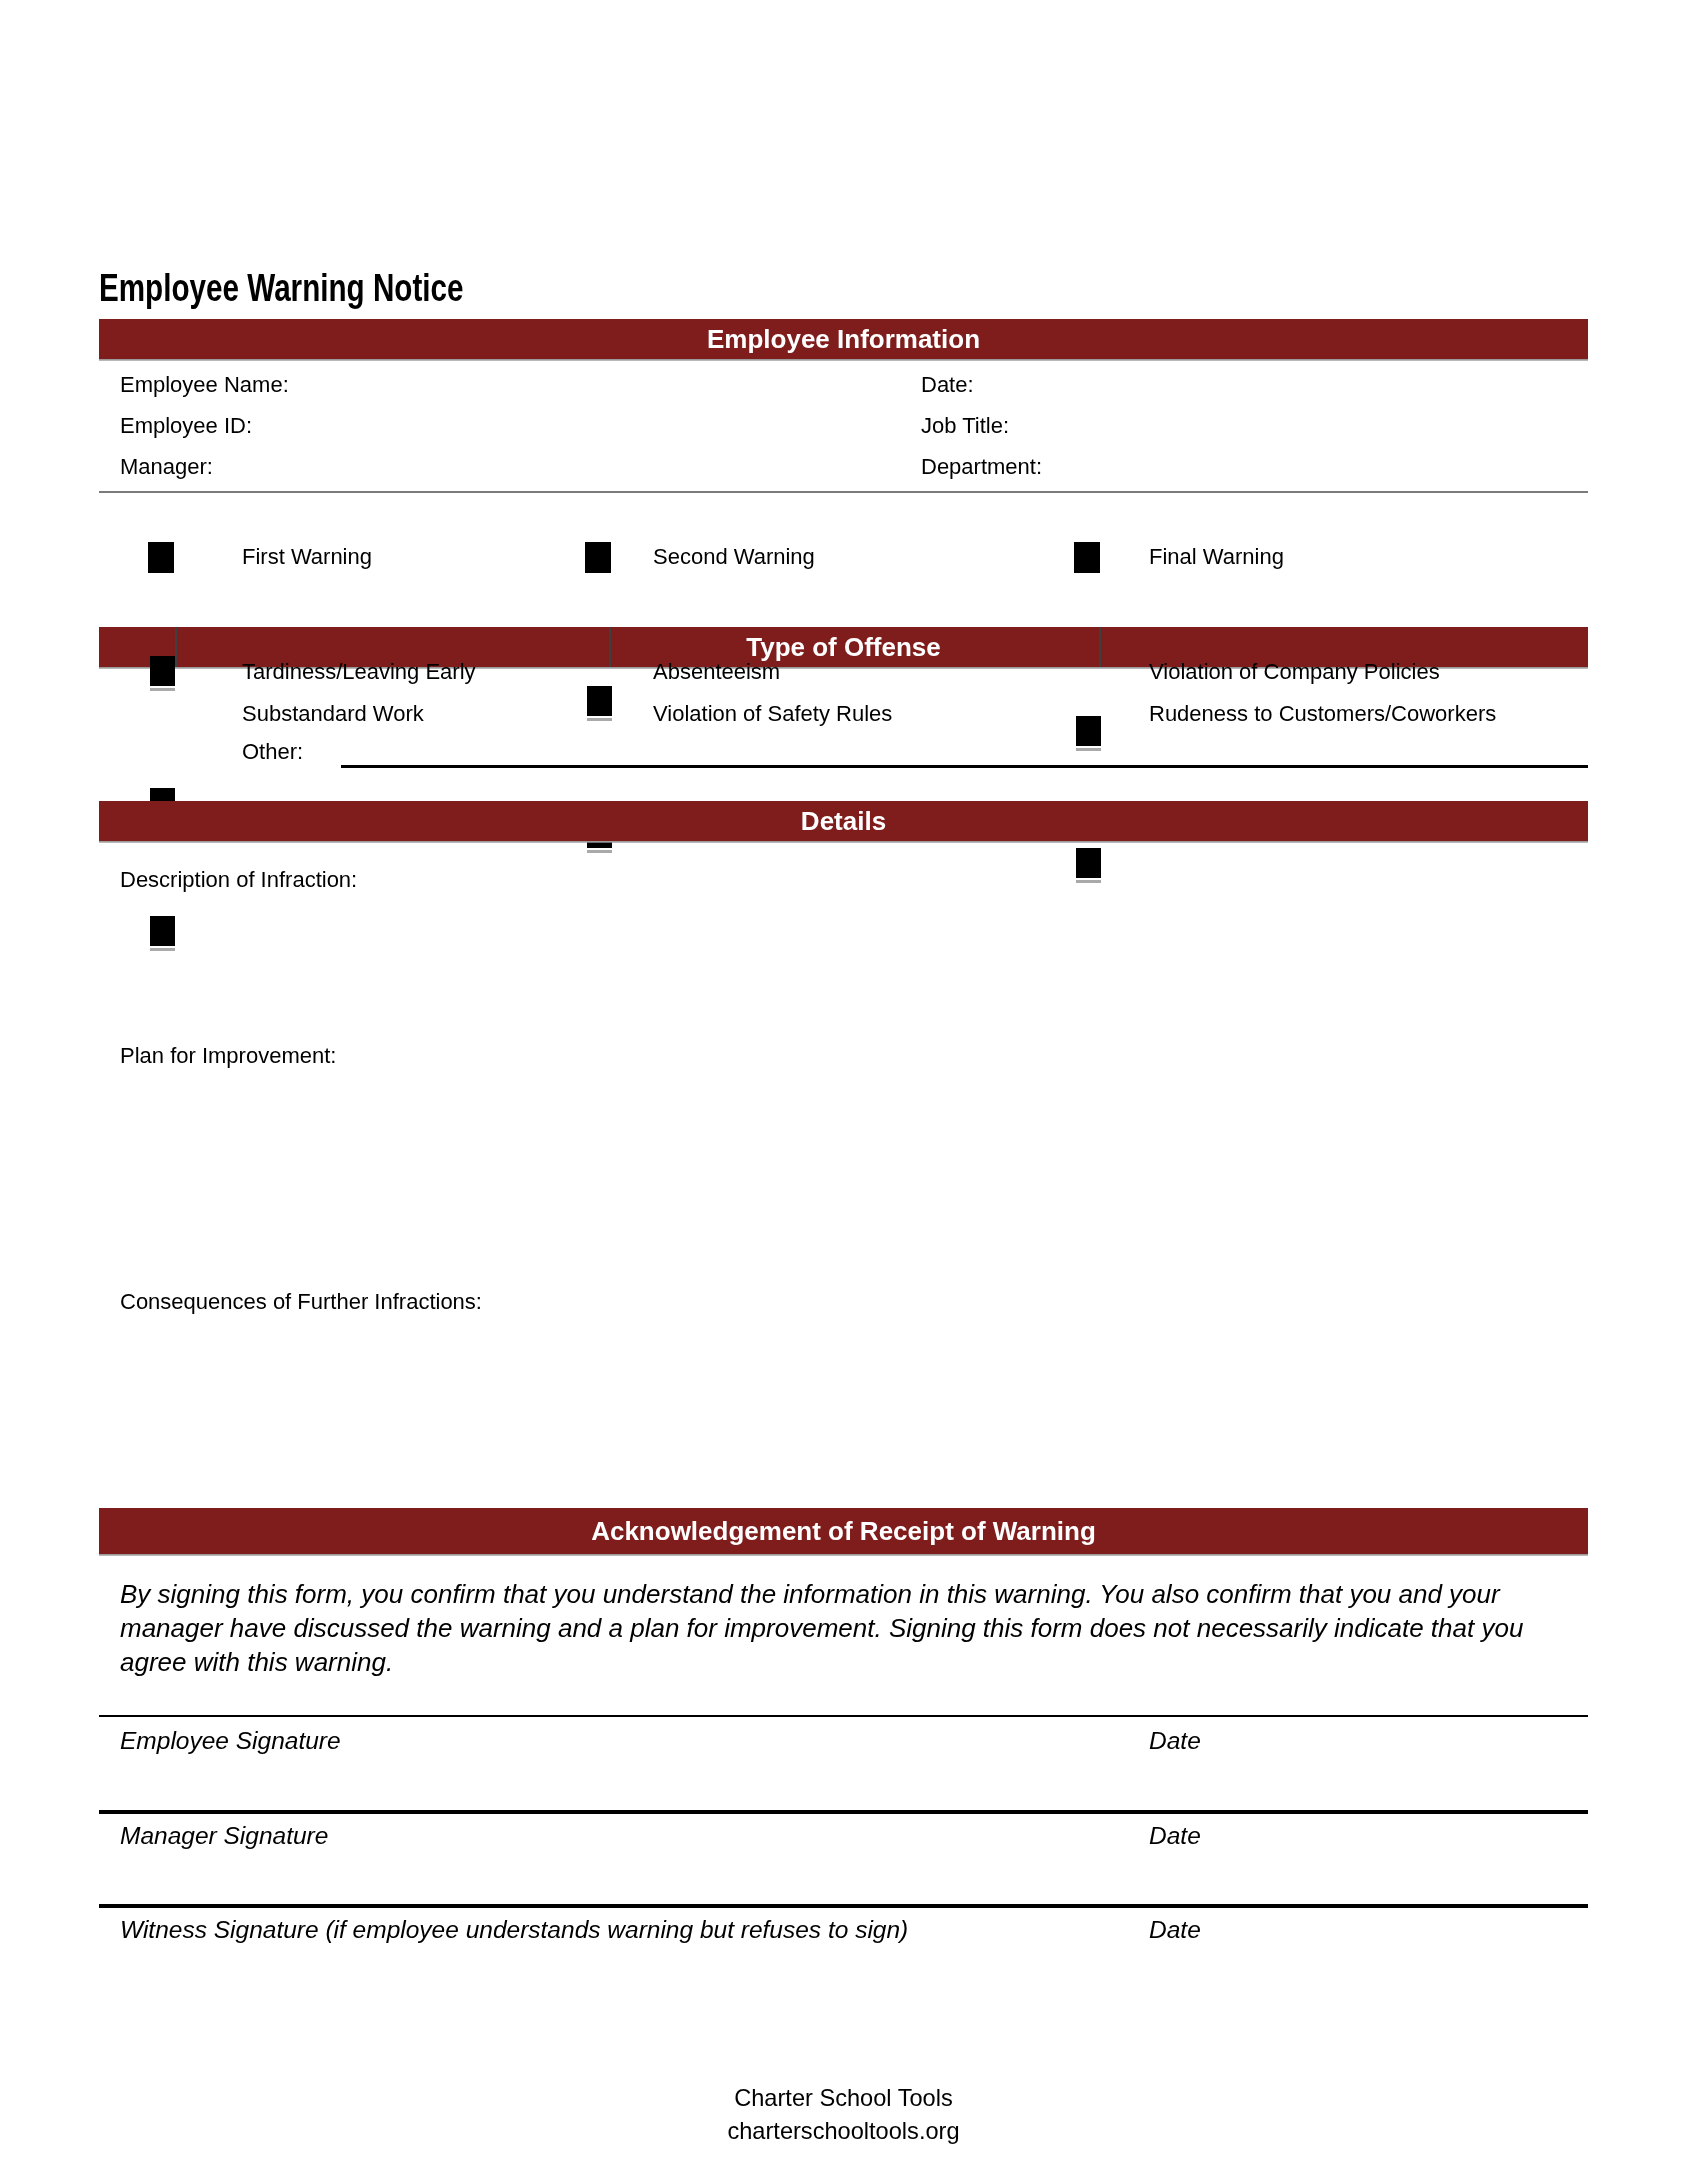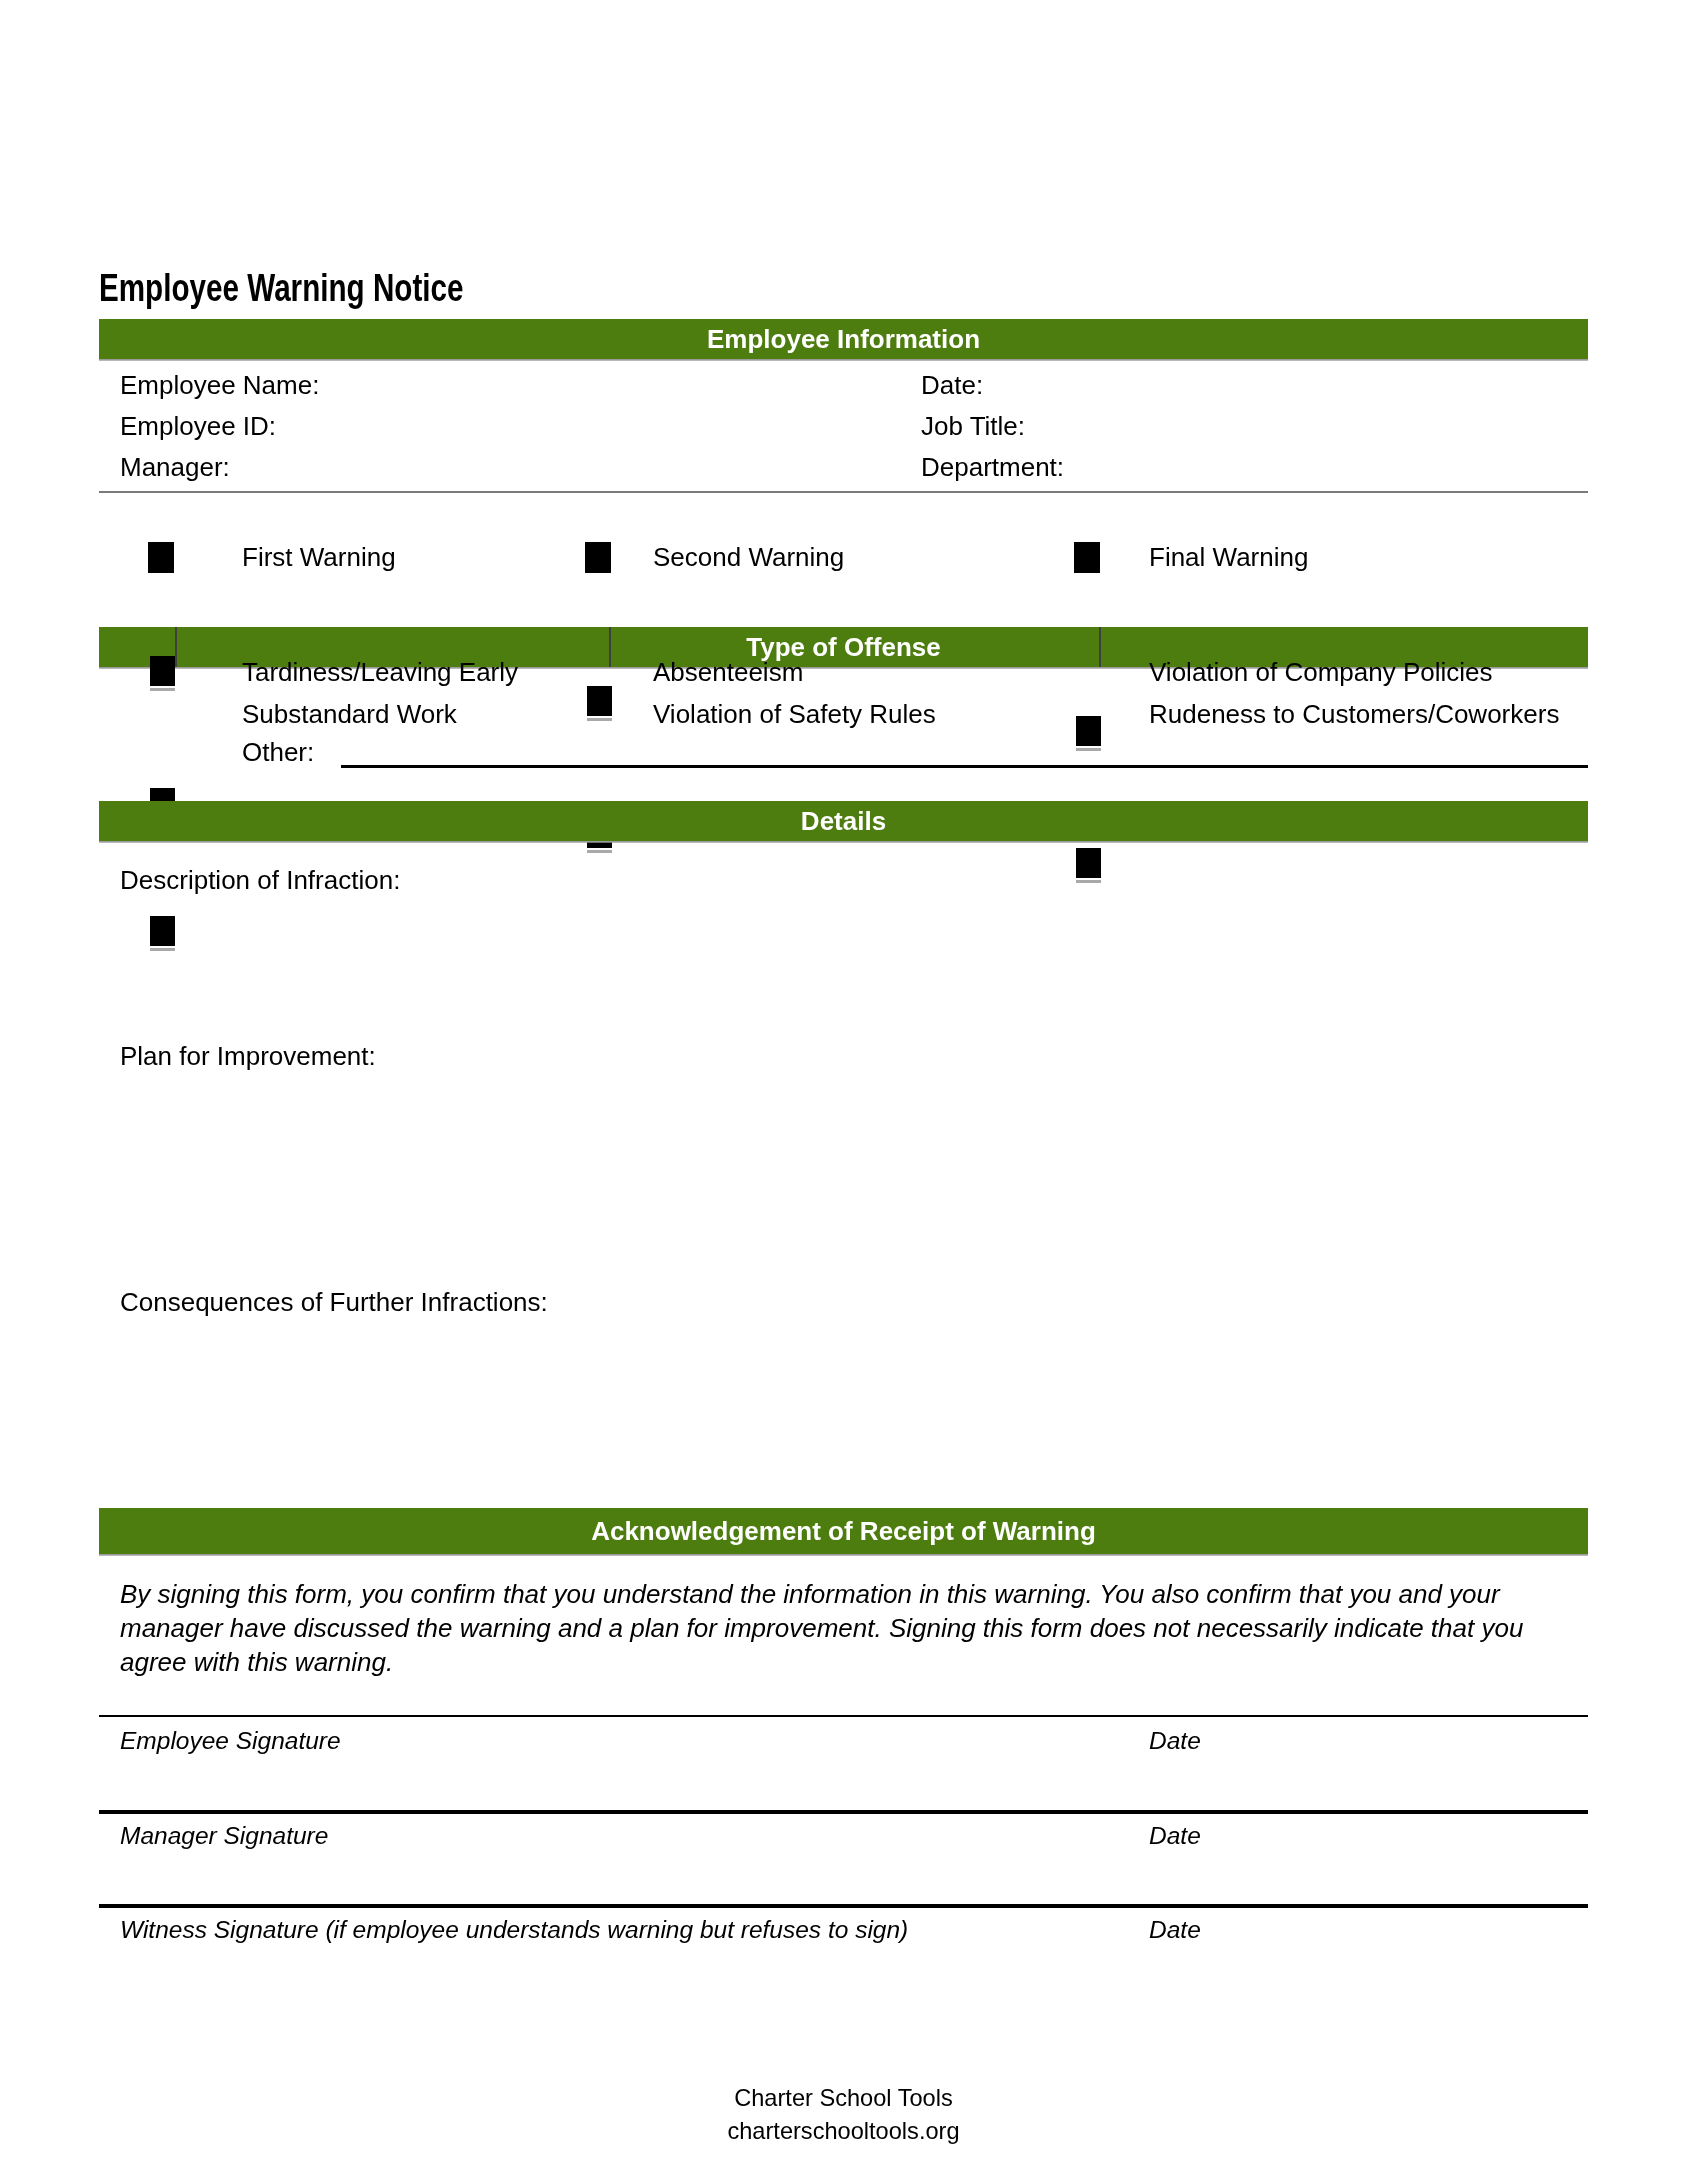--- a/index.html
+++ b/index.html
@@ -13,27 +13,27 @@
   }
   .abs{position:absolute;}
   .doc-title{
     left:99px;top:268px;
     font-size:39px;font-weight:bold;line-height:40px;
     white-space:nowrap;
     transform:scaleX(0.76);transform-origin:left center;
   }
   .bar{
     left:99px;width:1489px;height:40px;
-    background:#4d7c0f;color:#fff;
+    background:#7f1d1d;color:#fff;
     display:flex;align-items:center;justify-content:center;
     font-size:26px;font-weight:bold;
     box-shadow:0 1.7px 0 #9b9b9b;
   }
   .hairline{left:99px;width:1489px;height:1.7px;background:#7a7a7a;}
-  .lbl{font-size:26px;line-height:30px;white-space:nowrap;}
+  .lbl{font-size:22px;line-height:30px;white-space:nowrap;}
   .cb{
     width:26px;height:31px;background:#000;display:block;
   }
   .cb-o{width:24.5px;height:30px;position:relative;}
   .cb-o::after{
     content:"";position:absolute;left:0;right:0;bottom:-5.2px;height:3.5px;background:#a9a9a9;
   }
   .bar-sep{position:absolute;top:0;bottom:0;width:1.7px;background:#3f3f3f;}
   .fill-line{background:#000;height:2.6px;}
   .ack-line{left:120px;width:1450px;font-size:26px;font-style:italic;line-height:34px;white-space:nowrap;}

